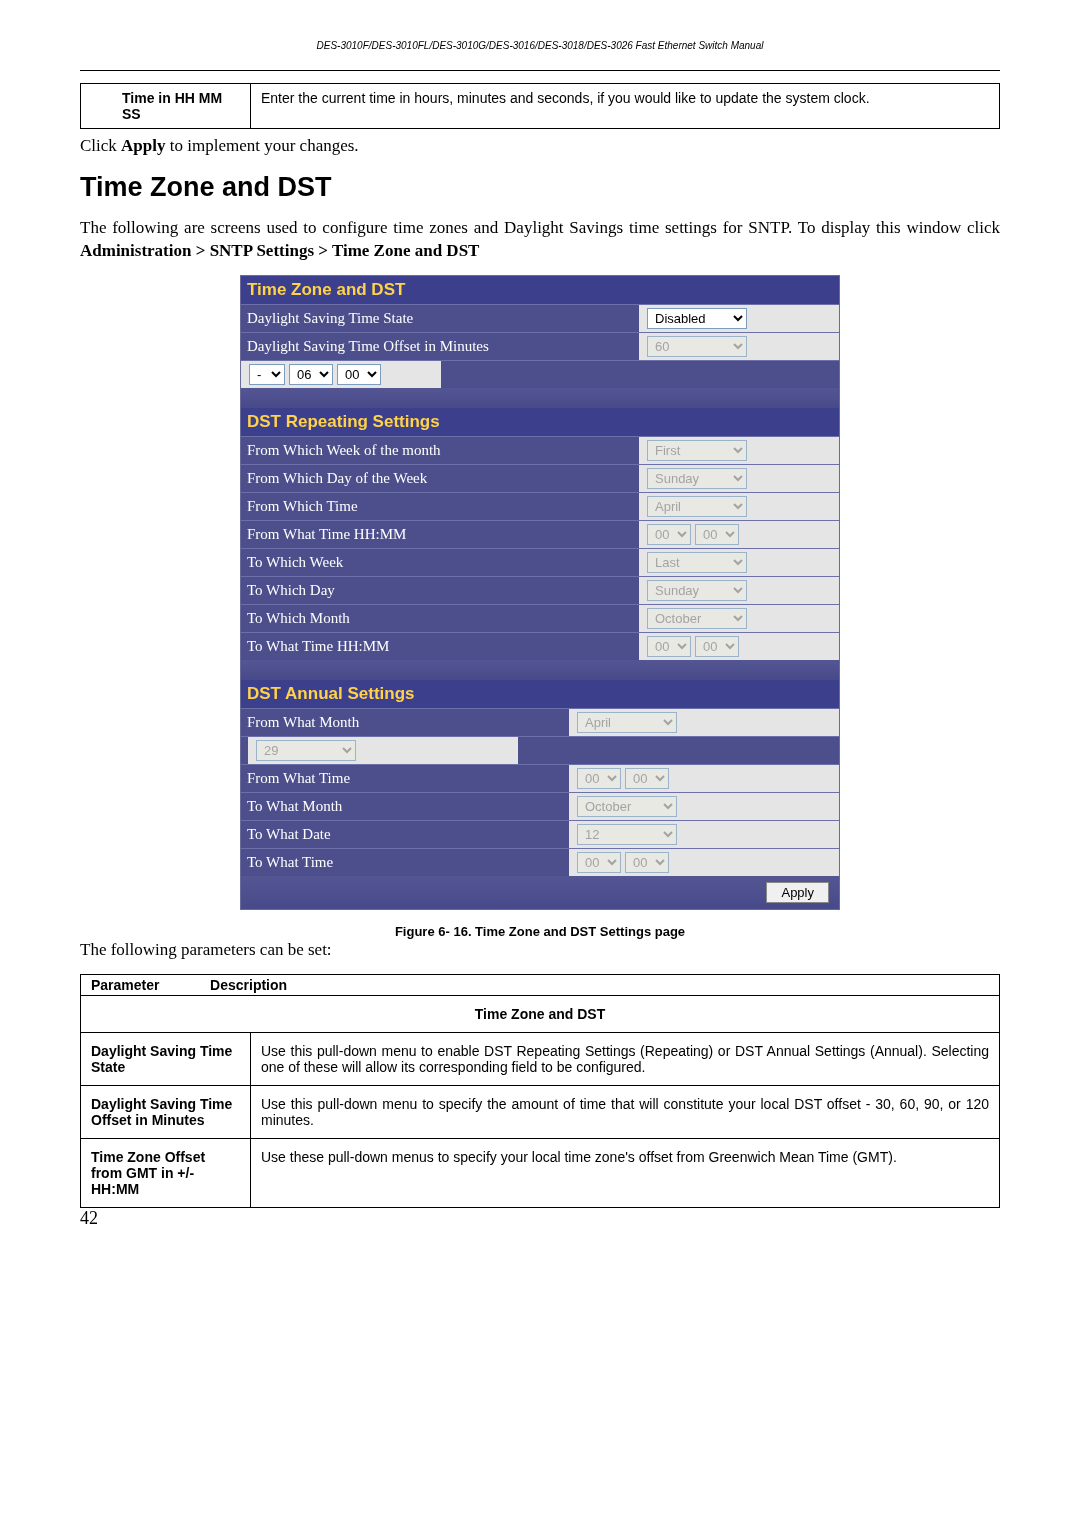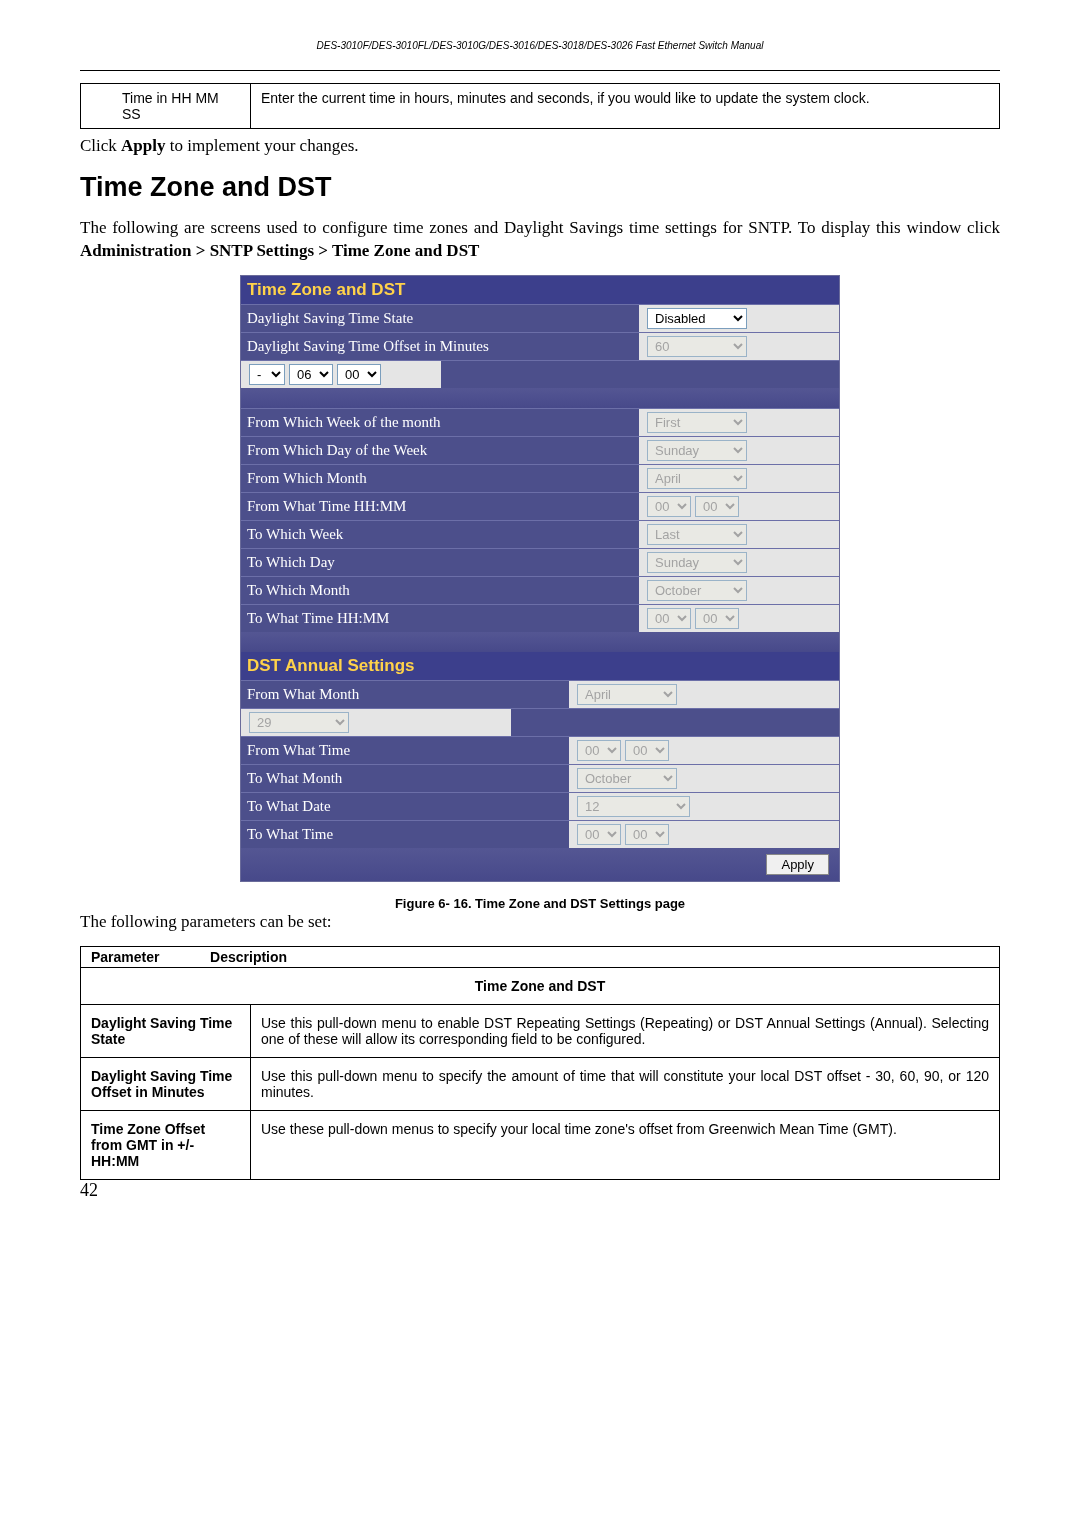--- a/index.html
+++ b/index.html
@@ -25,21 +25,21 @@
       font-family: Arial, sans-serif;
       font-size: 14px;
       margin-bottom: 6px;
     }
     .simple-table td {
       border: 1px solid #000;
       padding: 6px 10px;
       vertical-align: top;
     }
     .simple-table .label-cell {
-      font-weight: normal;
+      font-weight: bold;
       width: 170px;
       padding-left: 41px;
     }
     .body-text {
       font-size: 17px;
       line-height: 1.35;
       text-align: justify;
       margin-bottom: 12px;
     }
     .body-text .bold { font-weight: bold; }
@@ -194,35 +194,36 @@
       <div class="panel-row">
         <div class="row-ctrl" style="min-width: 200px;">
           <select class="ui-sel" style="width: 36px;"><option>-</option></select>
           <select class="ui-sel" style="width: 44px;"><option>06</option></select>
           <select class="ui-sel" style="width: 44px;"><option>00</option></select>
         </div>
       </div>
     </div>
   <div class="spacer-row"></div>
 
+  <div class="panel-header">DST Repeating Settings</div>
   <div id="rows-repeat">
       <div class="panel-row">
         <div class="row-label">From Which Week of the month</div>
         <div class="row-ctrl" style="min-width: 200px;">
           <select class="ui-sel" disabled="" style="width: 100px;"><option>First</option></select>
         </div>
       </div>
       <div class="panel-row">
         <div class="row-label">From Which Day of the Week</div>
         <div class="row-ctrl" style="min-width: 200px;">
           <select class="ui-sel" disabled="" style="width: 100px;"><option>Sunday</option></select>
         </div>
       </div>
       <div class="panel-row">
-        <div class="row-label">From Which Month</div>
+        <div class="row-label">From Which Time</div>
         <div class="row-ctrl" style="min-width: 200px;">
           <select class="ui-sel" disabled="" style="width: 100px;"><option>April</option></select>
         </div>
       </div>
       <div class="panel-row">
         <div class="row-label">From What Time HH:MM</div>
         <div class="row-ctrl" style="min-width: 200px;">
           <select class="ui-sel" disabled="" style="width: 44px;"><option>00</option></select>
           <select class="ui-sel" disabled="" style="width: 44px;"><option>00</option></select>
         </div>
@@ -257,41 +258,41 @@
 
   <div class="panel-header">DST Annual Settings</div>
   <div id="rows-annual">
       <div class="panel-row">
         <div class="row-label">From What Month</div>
         <div class="row-ctrl" style="min-width: 270px;">
           <select class="ui-sel" disabled="" style="width: 100px;"><option>April</option></select>
         </div>
       </div>
       <div class="panel-row">
-        <div class="row-ctrl" style="min-width: 270px;">
+        <div class="row-ctrl" style="min-width: 270px; margin-left: 7px;">
           <select class="ui-sel" disabled="" style="width: 100px;"><option>29</option></select>
         </div>
       </div>
       <div class="panel-row">
         <div class="row-label">From What Time</div>
         <div class="row-ctrl" style="min-width: 270px;">
           <select class="ui-sel" disabled="" style="width: 44px;"><option>00</option></select>
           <select class="ui-sel" disabled="" style="width: 44px;"><option>00</option></select>
         </div>
       </div>
       <div class="panel-row">
         <div class="row-label">To What Month</div>
         <div class="row-ctrl" style="min-width: 270px;">
           <select class="ui-sel" disabled="" style="width: 100px;"><option>October</option></select>
         </div>
       </div>
       <div class="panel-row">
         <div class="row-label">To What Date</div>
         <div class="row-ctrl" style="min-width: 270px;">
-          <select class="ui-sel" disabled="" style="width: 113px;"><option>12</option></select>
+          <select class="ui-sel" disabled="" style="width: 100px;"><option>12</option></select>
         </div>
       </div>
       <div class="panel-row">
         <div class="row-label">To What Time</div>
         <div class="row-ctrl" style="min-width: 270px;">
           <select class="ui-sel" disabled="" style="width: 44px;"><option>00</option></select>
           <select class="ui-sel" disabled="" style="width: 44px;"><option>00</option></select>
         </div>
       </div>
     </div>

